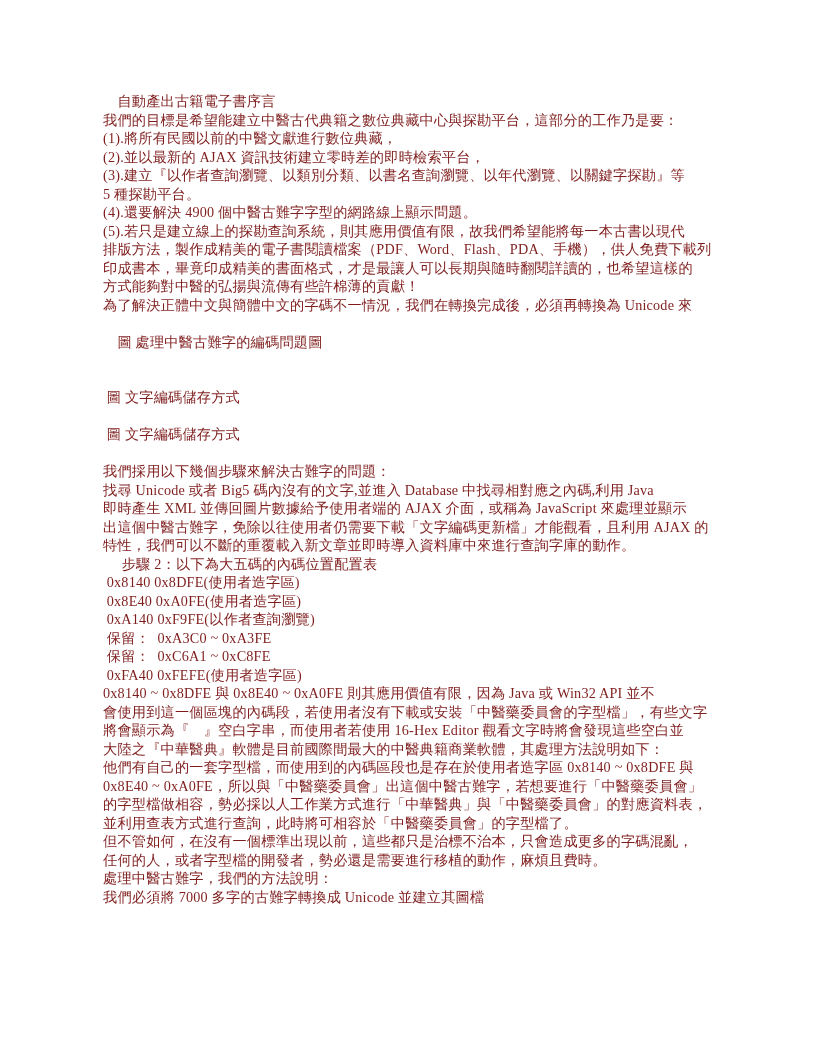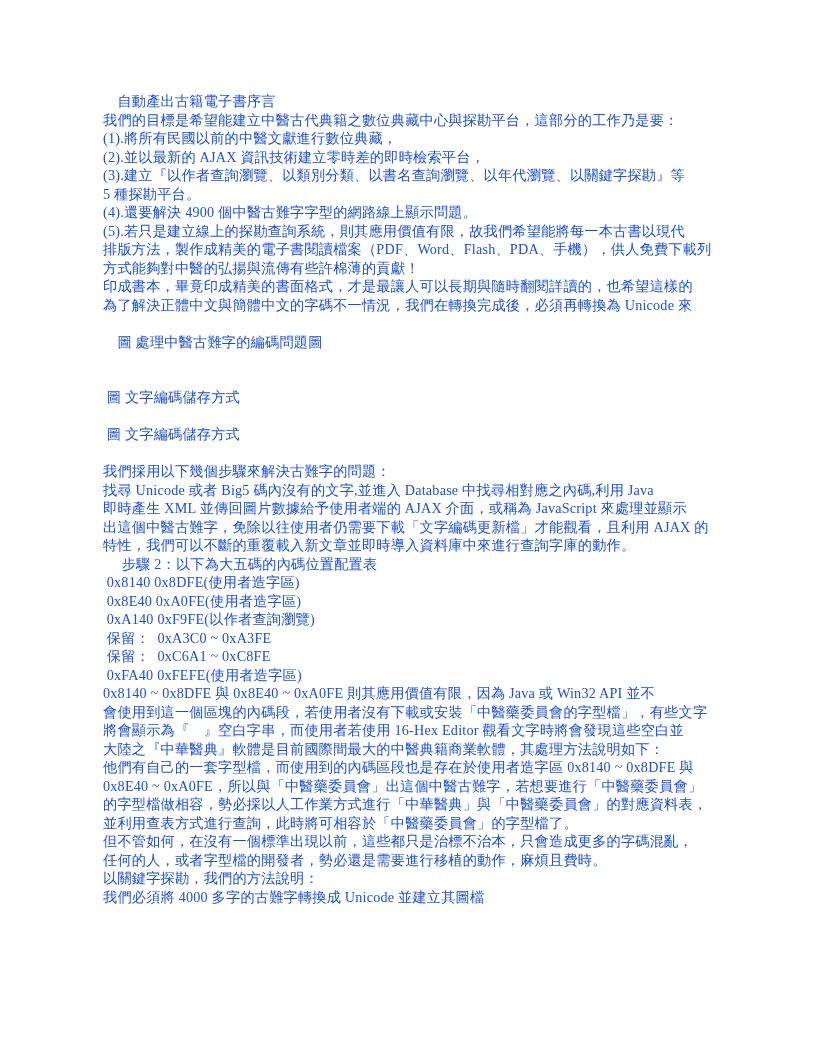--- a/index.html
+++ b/index.html
@@ -15,21 +15,21 @@
     overflow: hidden;
   }
   .doc-body {
     position: absolute;
     left: 103px;
     top: 92px;
     width: 618px;
     font-family: "Liberation Serif", "DejaVu Serif", serif;
     font-size: 14.2px;
     line-height: 18.5px;
-    color: #1d4ed8;
+    color: #7f1d1d;
   }
   .ln {
     white-space: pre;
     min-height: 18.5px;
     letter-spacing: 0.2px;
   }
 </style>
 </head>
 <body>
 
@@ -37,22 +37,22 @@
   <div class="doc-body">
     <div class="ln">　自動產出古籍電子書序言</div>
     <div class="ln">我們的目標是希望能建立中醫古代典籍之數位典藏中心與探勘平台，這部分的工作乃是要：</div>
     <div class="ln">(1).將所有民國以前的中醫文獻進行數位典藏，</div>
     <div class="ln">(2).並以最新的 AJAX 資訊技術建立零時差的即時檢索平台，</div>
     <div class="ln">(3).建立『以作者查詢瀏覽、以類別分類、以書名查詢瀏覽、以年代瀏覽、以關鍵字探勘』等</div>
     <div class="ln">5 種探勘平台。</div>
     <div class="ln">(4).還要解決 4900 個中醫古難字字型的網路線上顯示問題。</div>
     <div class="ln">(5).若只是建立線上的探勘查詢系統，則其應用價值有限，故我們希望能將每一本古書以現代</div>
     <div class="ln">排版方法，製作成精美的電子書閱讀檔案（PDF、Word、Flash、PDA、手機），供人免費下載列</div>
+    <div class="ln">印成書本，畢竟印成精美的書面格式，才是最讓人可以長期與隨時翻閱詳讀的，也希望這樣的</div>
     <div class="ln">方式能夠對中醫的弘揚與流傳有些許棉薄的貢獻！</div>
-    <div class="ln">印成書本，畢竟印成精美的書面格式，才是最讓人可以長期與隨時翻閱詳讀的，也希望這樣的</div>
     <div class="ln">為了解決正體中文與簡體中文的字碼不一情況，我們在轉換完成後，必須再轉換為 Unicode 來</div>
     <div class="ln"></div>
     <div class="ln">　圖 處理中醫古難字的編碼問題圖</div>
     <div class="ln"></div>
     <div class="ln"></div>
     <div class="ln"> 圖 文字編碼儲存方式</div>
     <div class="ln"></div>
     <div class="ln"> 圖 文字編碼儲存方式</div>
     <div class="ln"></div>
     <div class="ln">我們採用以下幾個步驟來解決古難字的問題：</div>
@@ -70,16 +70,16 @@
     <div class="ln">0x8140 ~ 0x8DFE 與 0x8E40 ~ 0xA0FE 則其應用價值有限，因為 Java 或 Win32 API 並不</div>
     <div class="ln">會使用到這一個區塊的內碼段，若使用者沒有下載或安裝「中醫藥委員會的字型檔」，有些文字</div>
     <div class="ln">將會顯示為『　』空白字串，而使用者若使用 16-Hex Editor 觀看文字時將會發現這些空白並</div>
     <div class="ln">大陸之『中華醫典』軟體是目前國際間最大的中醫典籍商業軟體，其處理方法說明如下：</div>
     <div class="ln">他們有自己的一套字型檔，而使用到的內碼區段也是存在於使用者造字區 0x8140 ~ 0x8DFE 與</div>
     <div class="ln">0x8E40 ~ 0xA0FE，所以與「中醫藥委員會」出這個中醫古難字，若想要進行「中醫藥委員會」</div>
     <div class="ln">的字型檔做相容，勢必採以人工作業方式進行「中華醫典」與「中醫藥委員會」的對應資料表，</div>
     <div class="ln">並利用查表方式進行查詢，此時將可相容於「中醫藥委員會」的字型檔了。</div>
     <div class="ln">但不管如何，在沒有一個標準出現以前，這些都只是治標不治本，只會造成更多的字碼混亂，</div>
     <div class="ln">任何的人，或者字型檔的開發者，勢必還是需要進行移植的動作，麻煩且費時。</div>
-    <div class="ln">以關鍵字探勘，我們的方法說明：</div>
-    <div class="ln">我們必須將 4000 多字的古難字轉換成 Unicode 並建立其圖檔</div>
+    <div class="ln">處理中醫古難字，我們的方法說明：</div>
+    <div class="ln">我們必須將 7000 多字的古難字轉換成 Unicode 並建立其圖檔</div>
   </div>
 </div>
 
 </body></html>

